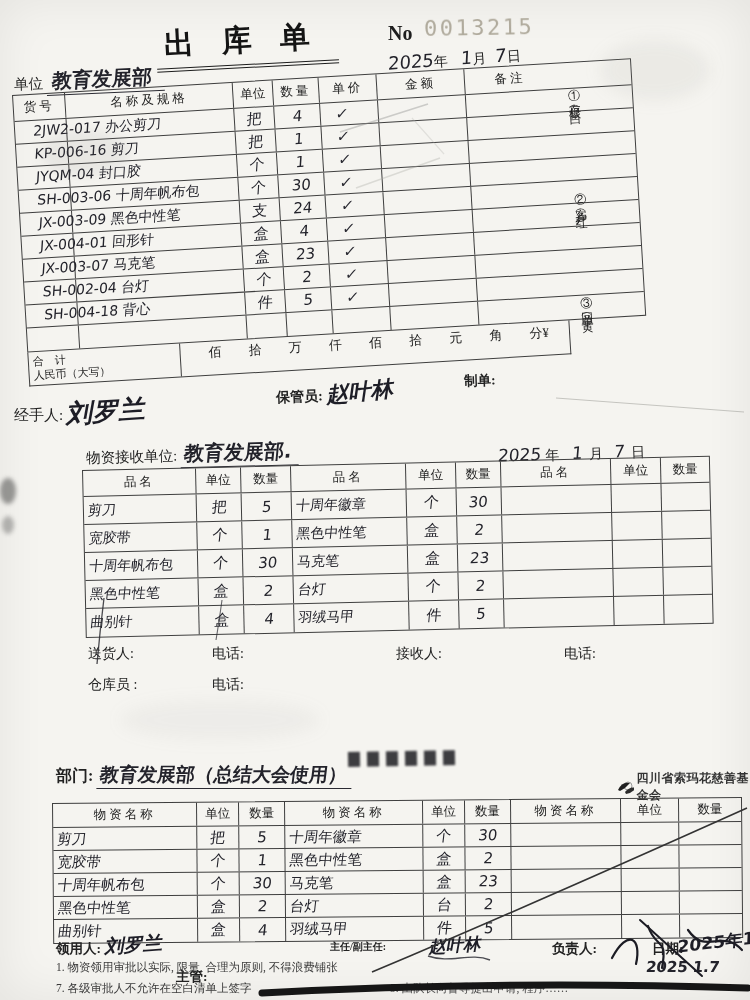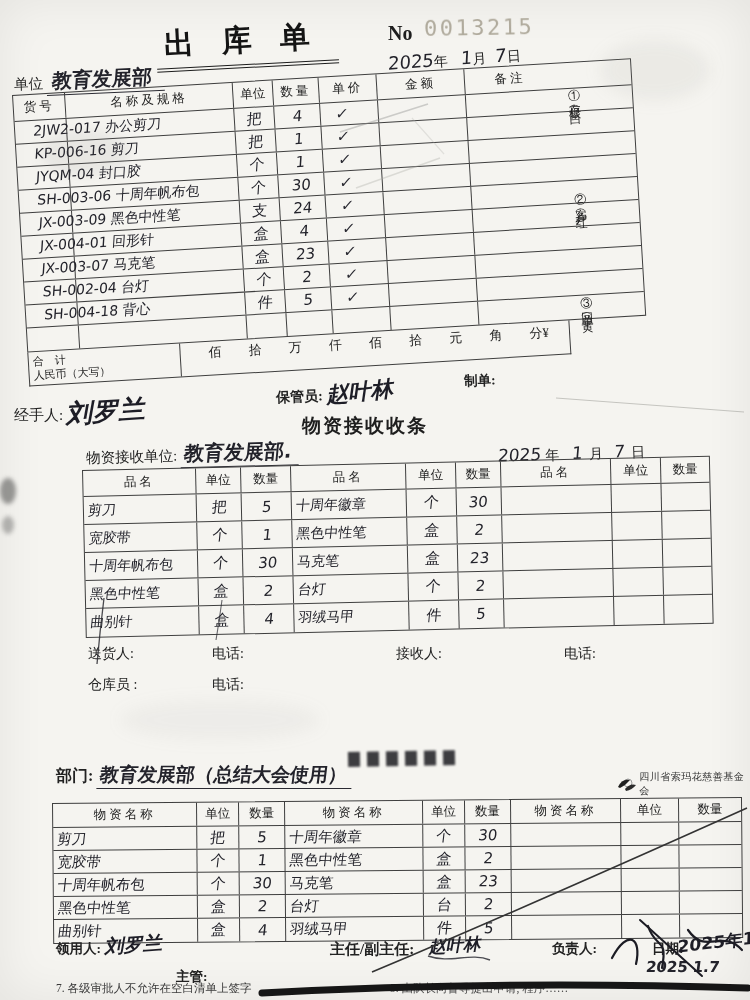--- a/index.html
+++ b/index.html
@@ -282,21 +282,20 @@
   <div class="abs" style="left:276px; top:378px; transform:rotate(-2deg);">
     <span class="lbl" style="font-size:14px; font-weight:bold;">保管员:</span>
     <span class="sig" style="font-size:22px;">赵叶林</span>
   </div>
   <div class="abs lbl" style="left:464px; top:372px; font-size:13.5px; font-weight:bold; transform:rotate(-2deg);">制单:</div>
   <div class="abs" style="left:14px; top:394px;">
     <span class="lbl" style="font-size:15px; font-weight:normal;">经手人:</span>
     <span class="sig" style="font-size:26px;">刘罗兰</span>
   </div>
 
-  <div class="abs serif" style="left:302px; top:413px; font-size:19px; font-weight:bold; letter-spacing:2px;">物资接收收条</div>
 
   <div class="abs" style="left:86px; top:440px; transform:rotate(-1.5deg);">
     <span class="lbl" style="font-size:14.5px;">物资接收单位:</span>
     <span class="hw underln" style="font-size:20px; font-weight:600; padding:0 8px 0 2px;">教育发展部.</span>
   </div>
 
   <div class="abs" style="left:498px; top:443px; transform:rotate(-2deg);">
     <span class="hw" style="font-size:17px;">2025</span><span class="lbl" style="font-size:14px; margin-left:4px;">年</span>
     <span class="hw" style="font-size:17px; margin-left:8px;">1</span><span class="lbl" style="font-size:14px; margin-left:6px;">月</span>
     <span class="hw" style="font-size:17px; margin-left:6px;">7</span><span class="lbl" style="font-size:14px; margin-left:6px;">日</span>
@@ -450,21 +449,21 @@
     <span class="lbl" style="font-size:16px; font-weight:bold;">部门:</span>
     <span class="hw underln" style="font-size:19px; font-weight:600; padding:0 6px 0 2px;">教育发展部（总结大会使用）</span>
   </div>
 
   <div class="abs" style="left:617px; top:770px; display:flex; align-items:center; gap:3px;">
     <svg width="20" height="16">
       <circle cx="11" cy="7" r="4" fill="none" stroke="#999" stroke-width="1"></circle>
       <path d="M1 11 Q5 2 13 4 Q9 9 3 12 Z" fill="#1f1f1f"></path>
       <path d="M8 13 Q13 7 19 9 Q15 14 9 15 Z" fill="#2b2b2b"></path>
     </svg>
-    <span style="font-size:10px; color:#333; letter-spacing:.5px;">四川省索玛花慈善基金会</span>
+    <span style="font-size:12px; color:#333; letter-spacing:.5px;font-weight:bold;">四川省索玛花慈善基金会</span>
   </div>
 
   <div class="abs" style="left:52px; top:803px; transform:rotate(-0.5deg); transform-origin:0 0;">
     <div class="tbl t3">
       <div class="tr hdr">
         <div class="td">物资名称</div>
         <div class="td" style="letter-spacing:0;">单位</div>
         <div class="td" style="letter-spacing:0;">数量</div>
         <div class="td">物资名称</div>
         <div class="td" style="letter-spacing:0;">单位</div>
@@ -588,28 +587,29 @@
           <div class="td"></div>
           <div class="td"></div>
       </div>
     </div>
   </div>
 
   <div class="abs" style="left:0; top:940px; width:750px; height:22px;">
     <span class="abs lbl" style="left:56px;  font-size:13.5px; font-weight:bold;">领用人:</span>
     <span class="abs sig" style="left:106px; top:-8px; font-size:19px;">刘罗兰</span>
     <span class="abs lbl" style="left:176px; font-size:13.5px; font-weight:bold;margin-top:28px;">主管:</span>
-    <span class="abs lbl" style="left:330px; font-size:15px; font-weight:bold;">主任/副主任:</span>
+    <span class="abs lbl" style="left:330px; font-size:10px; font-weight:bold;">主任/副主任:</span>
     <span class="abs sig" style="left:430px; top:-6px; font-size:17px;">赵叶林</span>
     <span class="abs lbl" style="left:552px; font-size:13.5px; font-weight:bold;">负责人:</span>
     <span class="abs lbl" style="left:652px; font-size:13.5px; font-weight:bold;">日期:</span>
     <span class="abs sig" style="left:678px; top:-10px; font-size:17px; transform:skewX(-10deg) rotate(-7deg);">2025年1.7</span>
     <span class="abs hw" style="left:646px; top:18px; font-size:15px; font-weight:600;">2025  1.7</span>
   </div>
 
+  <div class="abs serif" style="left:56px; top:960px; font-size:11.5px; color:#3a3a3a; white-space:nowrap;">1. 物资领用审批以实际, 限量, 合理为原则, 不得浪费铺张</div>
   <div class="abs serif" style="left:56px; top:981px; font-size:11.5px; color:#3a3a3a; white-space:nowrap;">7. 各级审批人不允许在空白清单上签字</div>
   <div class="abs serif" style="left:390px; top:981px; font-size:11.5px; color:#4a4a4a; white-space:nowrap;">5. 由队长向督导提出申请, 程序……</div>
 
   <div class="blotch" style="left:0; top:478px; width:16px; height:26px; background:rgba(40,40,40,.45); filter:blur(2px);"></div>
   <div class="blotch" style="left:2px; top:516px; width:12px; height:18px; background:rgba(60,60,60,.35); filter:blur(2px);"></div>
   <div class="blotch" style="left:40px; top:130px; width:90px; height:46px; background:rgba(120,120,118,.10); filter:blur(6px);"></div>
   <div class="blotch" style="left:600px; top:40px; width:110px; height:60px; background:rgba(150,148,140,.10); filter:blur(8px);"></div>
   <div class="blotch" style="left:120px; top:700px; width:200px; height:40px; background:rgba(140,140,138,.07); filter:blur(8px);"></div>
 
   <svg class="overlay" width="750" height="1000" viewBox="0 0 750 1000">

